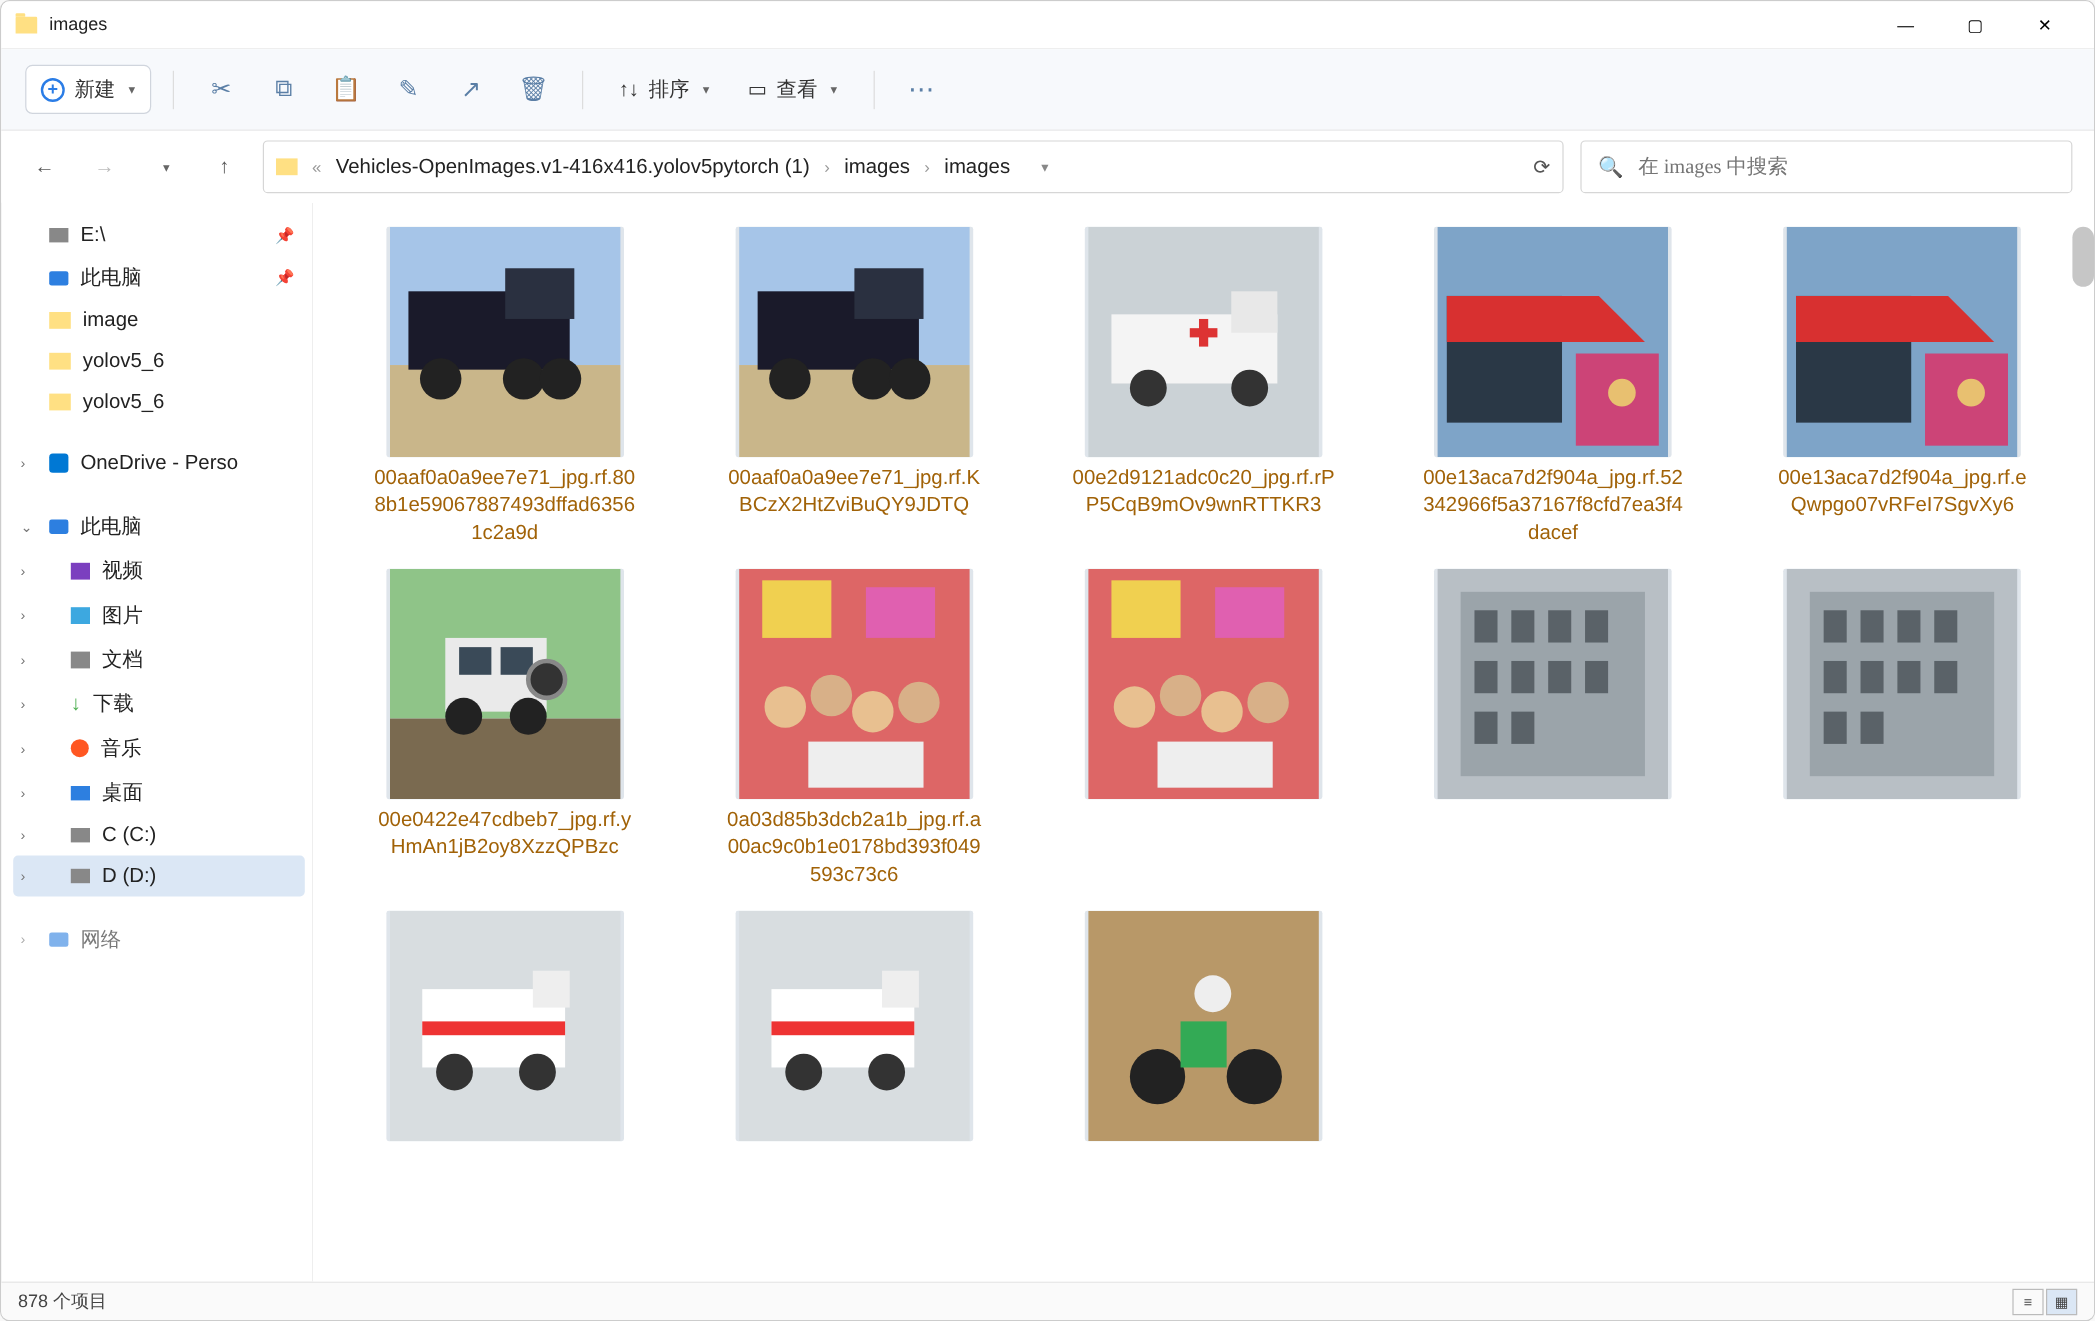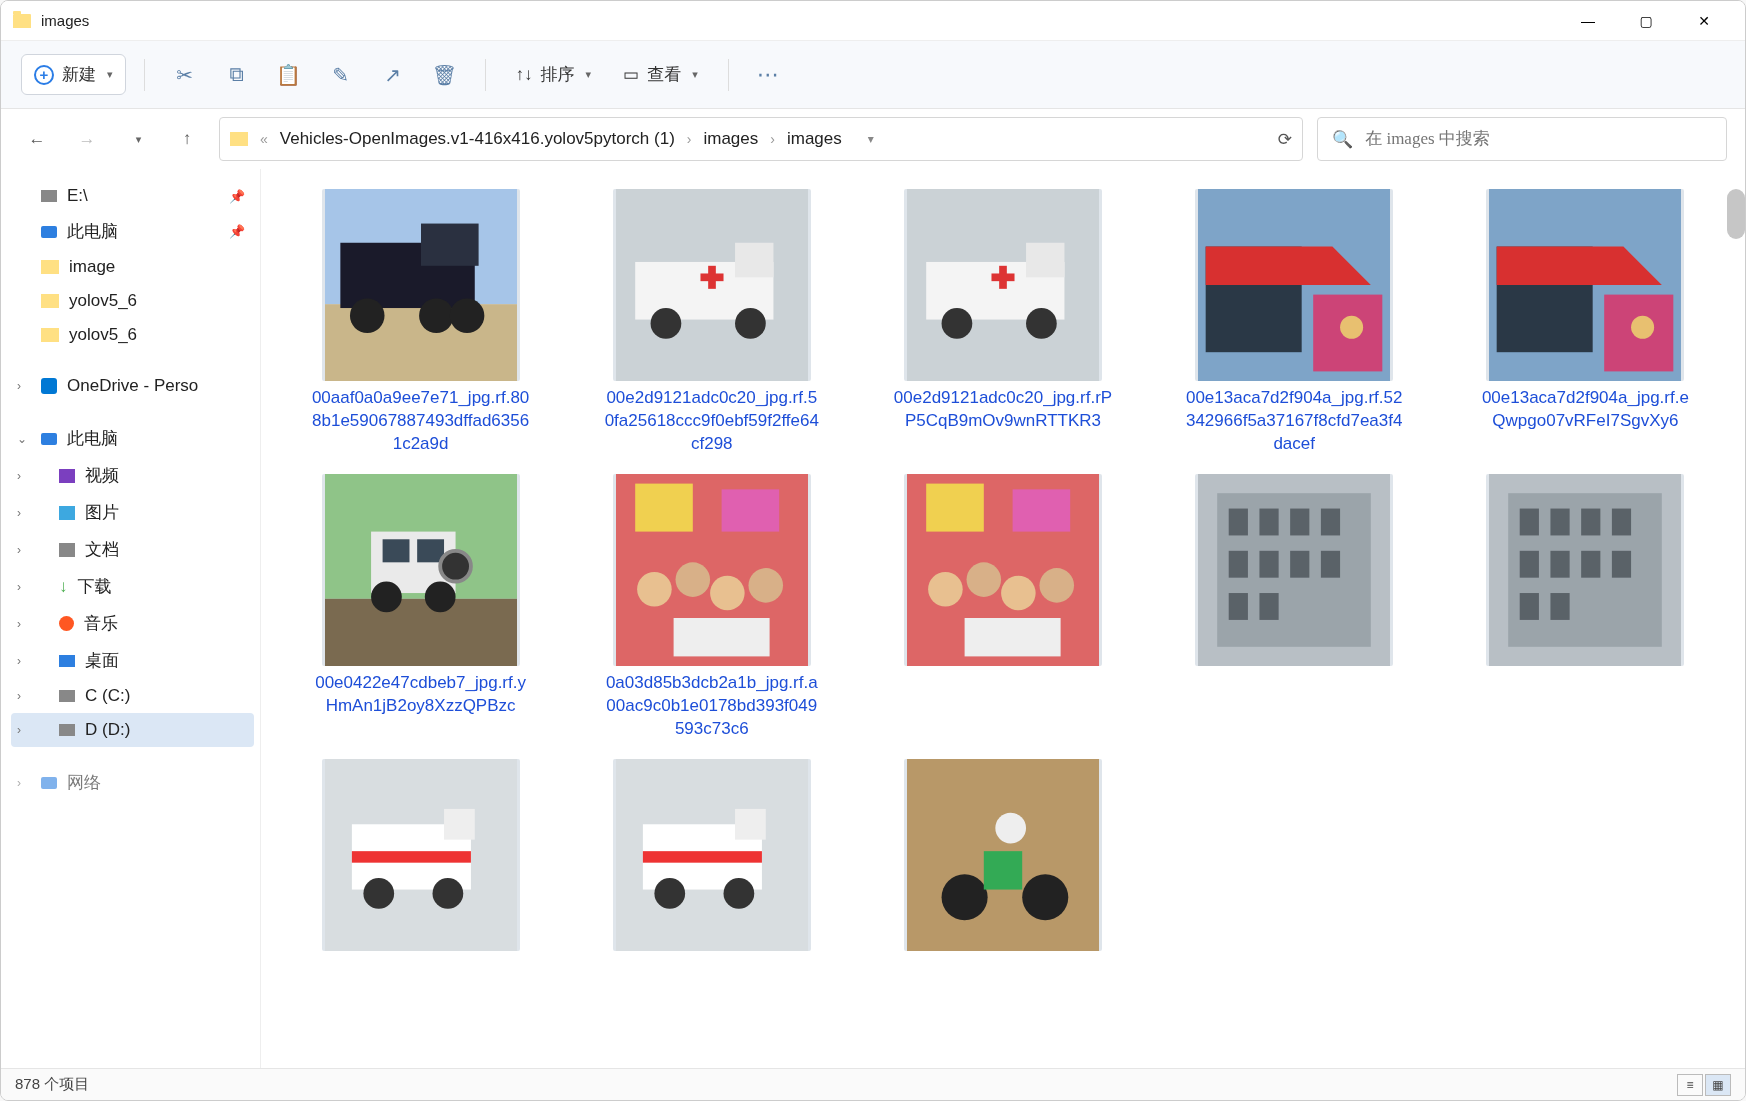--- a/index.html
+++ b/index.html
@@ -50,21 +50,21 @@
 .sico-dl { color: #4caf50; font-weight: bold; }
 .sico-m { width: 15px; height: 15px; background: #ff5722; display: inline-block; border-radius: 50%; }
 .sico-dk { width: 16px; height: 12px; background: #2d7fe0; display: inline-block; }
 .sdiv { height: 1px; margin: 8px 4px; }
 
 .content { flex: 1; overflow-y: auto; padding: 20px 24px; position: relative; background: #fff; }
 .grid { display: grid; grid-template-columns: repeat(5, 1fr); gap: 18px 20px; }
 .item { display: flex; flex-direction: column; align-items: center; }
 .thumb { width: 198px; height: 192px; background: #dfe5eb; display: flex; align-items: center; justify-content: center; font-size: 13px; color: #889; border-radius: 2px; overflow: hidden; position: relative; }
 .thumb svg { width: 100%; height: 100%; }
-.fname { margin-top: 6px; font-size: 17px; color: #1d4ed8; text-align: center; word-break: break-all; line-height: 1.35; max-width: 220px; }
+.fname { margin-top: 6px; font-size: 17px; color: #a16207; text-align: center; word-break: break-all; line-height: 1.35; max-width: 220px; }
 .scrollbar { position: absolute; right: 0; top: 20px; width: 18px; height: 50px; background: #c6c6c6; border-radius: 9px; }
 
 .status { height: 32px; border-top: 1px solid #e5e5e5; display: flex; align-items: center; padding: 0 14px; font-size: 15px; color: #444; background: #fafafa; }
 .status .viewbtns { margin-left: auto; display: flex; gap: 2px; }
 .status .vb { width: 26px; height: 22px; border: 1px solid #bbb; display: flex; align-items: center; justify-content: center; font-size: 12px; }
 .status .vb.active { background: #dbe7f5; }
 </style>
 </head>
 <body>
 
@@ -227,30 +227,30 @@
                 <circle cx="22" cy="66" r="9" fill="#222"></circle>
                 <circle cx="58" cy="66" r="9" fill="#222"></circle>
                 <circle cx="74" cy="66" r="9" fill="#222"></circle>
               </svg>
             </div>
             <div class="fname">00aaf0a0a9ee7e71_jpg.rf.808b1e59067887493dffad63561c2a9d</div>
           </div>
           <div class="item">
             <div class="thumb">
               <svg viewBox="0 0 100 100">
-                <rect width="100" height="100" fill="#cbd2d6"></rect>
-                <rect x="10" y="38" width="72" height="30" fill="#f4f4f4"></rect>
-                <rect x="62" y="28" width="20" height="18" fill="#e8e8e8"></rect>
-                <rect x="44" y="44" width="12" height="4" fill="#d33"></rect>
-                <rect x="48" y="40" width="4" height="12" fill="#d33"></rect>
-                <circle cx="26" cy="70" r="8" fill="#333"></circle>
-                <circle cx="70" cy="70" r="8" fill="#333"></circle>
-              </svg>
-            </div>
-            <div class="fname">00e2d9121adc0c20_jpg.rf.50fa25618ccc9f0ebf59f2ffe64cf298</div>
+                <rect width="100" height="60" fill="#a6c5e8"></rect>
+                <rect y="60" width="100" height="40" fill="#c9b68a"></rect>
+                <rect x="8" y="28" width="70" height="34" fill="#1a1a2a"></rect>
+                <rect x="50" y="18" width="30" height="22" fill="#2a3040"></rect>
+                <circle cx="22" cy="66" r="9" fill="#222"></circle>
+                <circle cx="58" cy="66" r="9" fill="#222"></circle>
+                <circle cx="74" cy="66" r="9" fill="#222"></circle>
+              </svg>
+            </div>
+            <div class="fname">00aaf0a0a9ee7e71_jpg.rf.KBCzX2HtZviBuQY9JDTQ</div>
           </div>
           <div class="item">
             <div class="thumb">
               <svg viewBox="0 0 100 100">
                 <rect width="100" height="100" fill="#cbd2d6"></rect>
                 <rect x="10" y="38" width="72" height="30" fill="#f4f4f4"></rect>
                 <rect x="62" y="28" width="20" height="18" fill="#e8e8e8"></rect>
                 <rect x="44" y="44" width="12" height="4" fill="#d33"></rect>
                 <rect x="48" y="40" width="4" height="12" fill="#d33"></rect>
                 <circle cx="26" cy="70" r="8" fill="#333"></circle>

